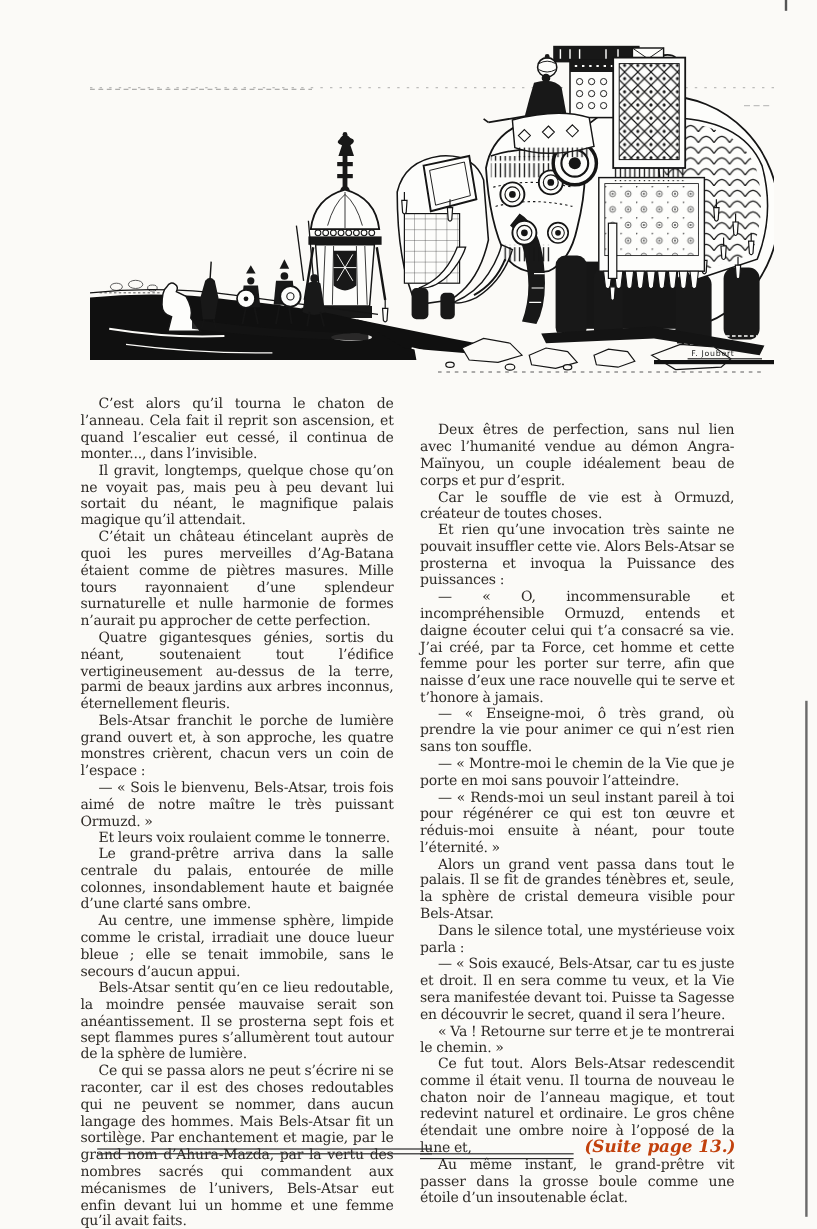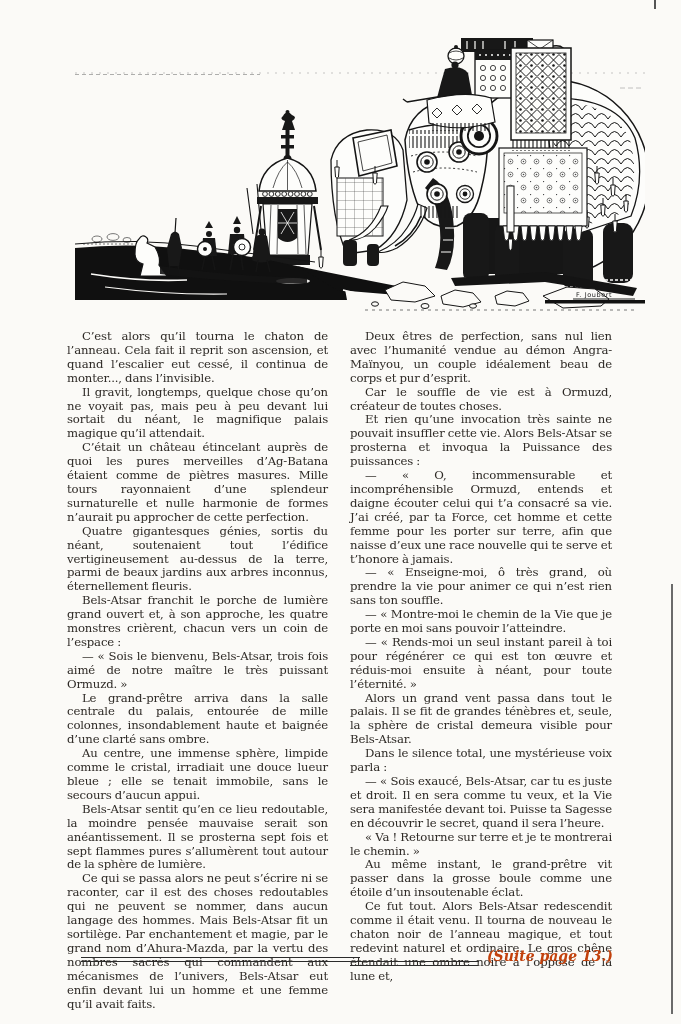--- a/index.html
+++ b/index.html
@@ -11,21 +11,21 @@
   }
   .sheet{position:absolute;inset:0;background:#fbfaf7;}
   
   .illus{position:absolute;left:75px;top:38px;width:570px;height:277px;}
   
   .col{
     position:absolute;top:330px;width:261px;
     color:#2e2a26;
   }
   .col-left{left:67px;}
-  .col-right{left:350px;width:262px;}
+  .col-right{left:350px;width:262px;margin-top:22px;}
   .para{
     margin:0;
     font-size:11.7px;line-height:13.9px;
     text-align:justify;text-indent:15px;
     letter-spacing:-0.15px;word-spacing:-0.4px;
     hyphens:auto;-webkit-hyphens:auto;
   }
   
   .rule{position:absolute;height:3px;border-top:1.4px solid #2b2b2b;border-bottom:1px solid #2b2b2b;}
   .rule-left{left:81px;top:957px;width:279px;}
@@ -295,40 +295,41 @@
     </g>
   </svg>
 
   <div class="col col-left">
       <p class="para">C’est alors qu’il tourna le chaton de l’anneau. Cela fait il reprit son ascension, et quand l’escalier eut cessé, il continua de monter..., dans l’invisible.</p>
       <p class="para">Il gravit, longtemps, quelque chose qu’on ne voyait pas, mais peu à peu devant lui sortait du néant, le magnifique palais magique qu’il attendait.</p>
       <p class="para">C’était un château étincelant auprès de quoi les pures merveilles d’Ag-Batana étaient comme de piètres masures. Mille tours rayonnaient d’une splendeur surnaturelle et nulle harmonie de formes n’aurait pu approcher de cette perfection.</p>
       <p class="para">Quatre gigantesques génies, sortis du néant, soutenaient tout l’édifice vertigineusement au-dessus de la terre, parmi de beaux jardins aux arbres inconnus, éternellement fleuris.</p>
       <p class="para">Bels-Atsar franchit le porche de lumière grand ouvert et, à son approche, les quatre monstres crièrent, chacun vers un coin de l’espace :</p>
       <p class="para">— « Sois le bienvenu, Bels-Atsar, trois fois aimé de notre maître le très puissant Ormuzd. »</p>
+      <p class="para">Et leurs voix roulaient comme le tonnerre.</p>
       <p class="para">Le grand-prêtre arriva dans la salle centrale du palais, entourée de mille colonnes, insondablement haute et baignée d’une clarté sans ombre.</p>
       <p class="para">Au centre, une immense sphère, limpide comme le cristal, irradiait une douce lueur bleue ; elle se tenait immobile, sans le secours d’aucun appui.</p>
       <p class="para">Bels-Atsar sentit qu’en ce lieu redoutable, la moindre pensée mauvaise serait son anéantissement. Il se prosterna sept fois et sept flammes pures s’allumèrent tout autour de la sphère de lumière.</p>
       <p class="para">Ce qui se passa alors ne peut s’écrire ni se raconter, car il est des choses redoutables qui ne peuvent se nommer, dans aucun langage des hommes. Mais Bels-Atsar fit un sortilège. Par enchantement et magie, par le grand nom d’Ahura-Mazda, par la vertu des nombres sacrés qui commandent aux mécanismes de l’univers, Bels-Atsar eut enfin devant lui un homme et une femme qu’il avait faits.</p>
     </div>
 
   <div class="col col-right">
       <p class="para">Deux êtres de perfection, sans nul lien avec l’humanité vendue au démon Angra-Maïnyou, un couple idéalement beau de corps et pur d’esprit.</p>
       <p class="para">Car le souffle de vie est à Ormuzd, créateur de toutes choses.</p>
       <p class="para">Et rien qu’une invocation très sainte ne pouvait insuffler cette vie. Alors Bels-Atsar se prosterna et invoqua la Puissance des puissances :</p>
       <p class="para">— « O, incommensurable et incompréhensible Ormuzd, entends et daigne écouter celui qui t’a consacré sa vie. J’ai créé, par ta Force, cet homme et cette femme pour les porter sur terre, afin que naisse d’eux une race nouvelle qui te serve et t’honore à jamais.</p>
       <p class="para">— « Enseigne-moi, ô très grand, où prendre la vie pour animer ce qui n’est rien sans ton souffle.</p>
       <p class="para">— « Montre-moi le chemin de la Vie que je porte en moi sans pouvoir l’atteindre.</p>
       <p class="para">— « Rends-moi un seul instant pareil à toi pour régénérer ce qui est ton œuvre et réduis-moi ensuite à néant, pour toute l’éternité. »</p>
       <p class="para">Alors un grand vent passa dans tout le palais. Il se fit de grandes ténèbres et, seule, la sphère de cristal demeura visible pour Bels-Atsar.</p>
       <p class="para">Dans le silence total, une mystérieuse voix parla :</p>
       <p class="para">— « Sois exaucé, Bels-Atsar, car tu es juste et droit. Il en sera comme tu veux, et la Vie sera manifestée devant toi. Puisse ta Sagesse en découvrir le secret, quand il sera l’heure.</p>
       <p class="para">« Va ! Retourne sur terre et je te montrerai le chemin. »</p>
+      <p class="para">Ce fut tout. Alors Bels-Atsar redescendit comme il était venu. Il tourna de nouveau le chaton noir de l’anneau magique, et tout redevint naturel et ordinaire. Le gros chêne étendait une ombre noire à l’opposé de la lune et,</p>
       <p class="para">Au même instant, le grand-prêtre vit passer dans la grosse boule comme une étoile d’un insoutenable éclat.</p>
-      <p class="para">Ce fut tout. Alors Bels-Atsar redescendit comme il était venu. Il tourna de nouveau le chaton noir de l’anneau magique, et tout redevint naturel et ordinaire. Le gros chêne étendait une ombre noire à l’opposé de la lune et,</p>
     </div>
 
   <div class="rule rule-left"></div>
   <div class="rule rule-right"></div>
   <div class="suite">(Suite page 13.)</div>
 
   <div class="edge-line"></div>
   <div class="tick"></div>
 </div>
 

